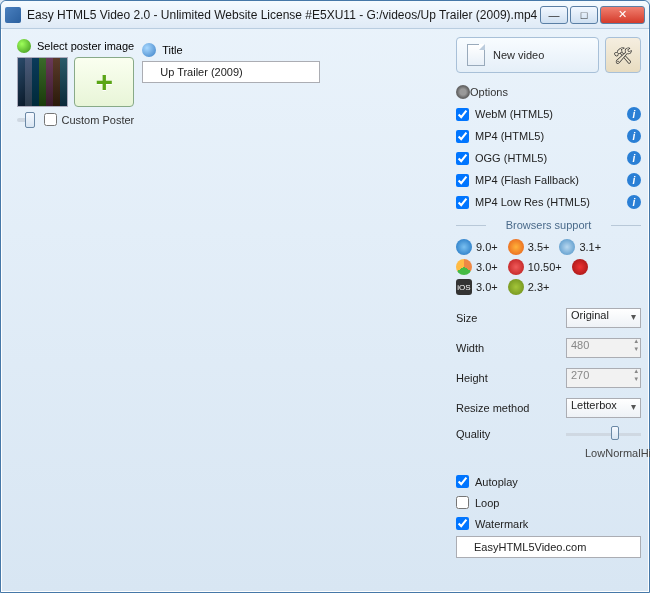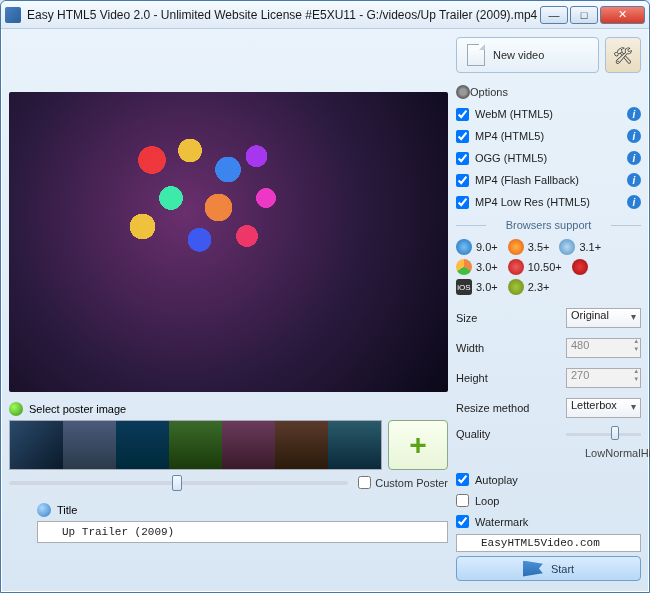--- a/index.html
+++ b/index.html
@@ -5,21 +5,21 @@
 * { box-sizing: border-box; margin: 0; padding: 0; font-family: "Segoe UI", Tahoma, sans-serif; font-size: 11px; }
 body { background: #dde9f5; width: 650px; height: 593px; overflow: hidden; }
 .window { width: 650px; height: 593px; border: 1px solid #4678a8; border-radius: 6px 6px 0 0; background: linear-gradient(#eaf3fb, #d8e6f3); box-shadow: inset 0 0 0 1px #fff; }
 .titlebar { height: 28px; background: linear-gradient(#f5fbff, #dfeaf6); display: flex; align-items: center; padding: 0 4px; border-radius: 6px 6px 0 0; border-bottom: 1px solid #b9cde0; }
 .titlebar-icon { width: 16px; height: 16px; margin-right: 6px; background: linear-gradient(135deg,#4a80bf,#2a5f9e); border-radius: 2px; }
 .title-text { flex: 1; color: #1a1a1a; font-size: 12px; white-space: nowrap; overflow: hidden; }
 .win-btns { display: flex; gap: 2px; }
 .win-btn { width: 28px; height: 18px; border: 1px solid #5a7fa5; border-radius: 3px; background: linear-gradient(#f2f8ff,#cfe0f1); display: flex; align-items: center; justify-content: center; font-size: 11px; color: #2a2a2a; }
 .win-btn.close { width: 45px; background: linear-gradient(#f08070,#d43a2a); color: #fff; }
 .content { display: flex; padding: 8px; gap: 8px; height: 560px; }
-.left-pane { flex: 1; display: flex; flex-direction: column; gap: 8px; }
+.left-pane { flex: 1; display: flex; flex-direction: row; gap: 8px; }
 .right-pane { width: 185px; display: flex; flex-direction: column; gap: 4px; }
 
 .preview { height: 300px; background: radial-gradient(circle at 40% 40%, #6a2f6e 0%, #2a1a3e 55%, #0a0818 100%); border-radius: 2px; margin-top: 55px; position: relative; overflow: hidden; }
 .balloons { position: absolute; top: 30px; left: 105px; width: 190px; height: 190px; background:
  radial-gradient(circle 14px at 20% 20%, #ff3a3a 98%, transparent),
  radial-gradient(circle 12px at 40% 15%, #ffd23a 98%, transparent),
  radial-gradient(circle 13px at 60% 25%, #3a8fff 98%, transparent),
  radial-gradient(circle 11px at 75% 18%, #b23aff 98%, transparent),
  radial-gradient(circle 12px at 30% 40%, #3affb2 98%, transparent),
  radial-gradient(circle 14px at 55% 45%, #ff8f3a 98%, transparent),
@@ -40,24 +40,24 @@
 .thumb:nth-child(5){background:linear-gradient(#6a3a5a,#3a1a2a);}
 .thumb:nth-child(6){background:linear-gradient(#5a3a2a,#2a1a0a);}
 .thumb:nth-child(7){background:linear-gradient(#2a5a6a,#0a2a3a);}
 .add-btn { width: 60px; height: 50px; border: 1px solid #8a8; border-radius: 4px; background: linear-gradient(#fafff0,#e8f5d8); display: flex; align-items: center; justify-content: center; font-size: 30px; color: #5aa516; font-weight: bold; text-shadow: 0 1px 0 #fff; }
 .slider-row { display: flex; align-items: center; gap: 10px; margin-top: 6px; }
 .hslider { flex: 1; height: 4px; background: #cfd8e2; border-radius: 2px; position: relative; }
 .hslider .thumbk { position: absolute; top: -6px; left: 48%; width: 10px; height: 16px; background: linear-gradient(#f5f9ff,#d8e5f2); border: 1px solid #6a88a5; border-radius: 2px; }
 .cp { display: flex; align-items: center; gap: 4px; font-size: 11px; color: #333; }
 .cp input { width: 13px; height: 13px; }
 
-.title-section { margin-top: 4px; margin-left: 28px; }
+.title-section { margin-top: 4px; }
 .title-label { display: flex; align-items: center; gap: 6px; padding: 2px 0 4px; }
 .title-label .dot { width: 14px; height: 14px; border-radius: 50%; background: radial-gradient(circle at 35% 35%, #a8d8ff, #3a7fc5); }
-.text-input { width: 100%; height: 22px; padding: 2px 24px; border: 1px solid #abadb3; background: #fff; color: #222; font-family: Liberation Mono, monospace; }
+.text-input { width: 100%; height: 22px; padding: 2px 17px; border: 1px solid #abadb3; background: #fff; color: #222; }
 
 .topbtns { display: flex; gap: 6px; margin-bottom: 4px; }
 .btn { height: 36px; border: 1px solid #a8c0d8; border-radius: 4px; background: linear-gradient(#f8fcff,#e5eff8); display: flex; align-items: center; gap: 8px; padding: 0 10px; color: #2a2a2a; }
 .btn.new { flex: 1; }
 .btn.tools { width: 36px; justify-content: center; padding: 0; background: linear-gradient(#f5eee0,#e8dcc0); }
 .doc-icon { width: 18px; height: 22px; background: linear-gradient(#fff,#e8f0f8); border: 1px solid #9ab; position: relative; }
 .doc-icon::after{content:"";position:absolute;right:-1px;top:-1px;width:6px;height:6px;background:linear-gradient(135deg,#fff 48%,#bcd 52%);}
 .tools-icon { font-size: 16px; }
 
 .section-label { display: flex; align-items: center; margin: 4px 0 2px; color: #333; }
@@ -259,19 +259,15 @@
       <label class="chkrow">
           <input type="checkbox" style="">
           <span>Loop</span>
         </label>
       <label class="chkrow">
           <input type="checkbox" checked="" style="">
           <span>Watermark</span>
         </label>
       <input class="text-input" value="EasyHTML5Video.com" style="">
 
-      <div class="startbtn">
-        <span class="flag"></span>
-        <span>Start</span>
-      </div>
     </div>
   </div>
 </div>
 
 </body></html>

